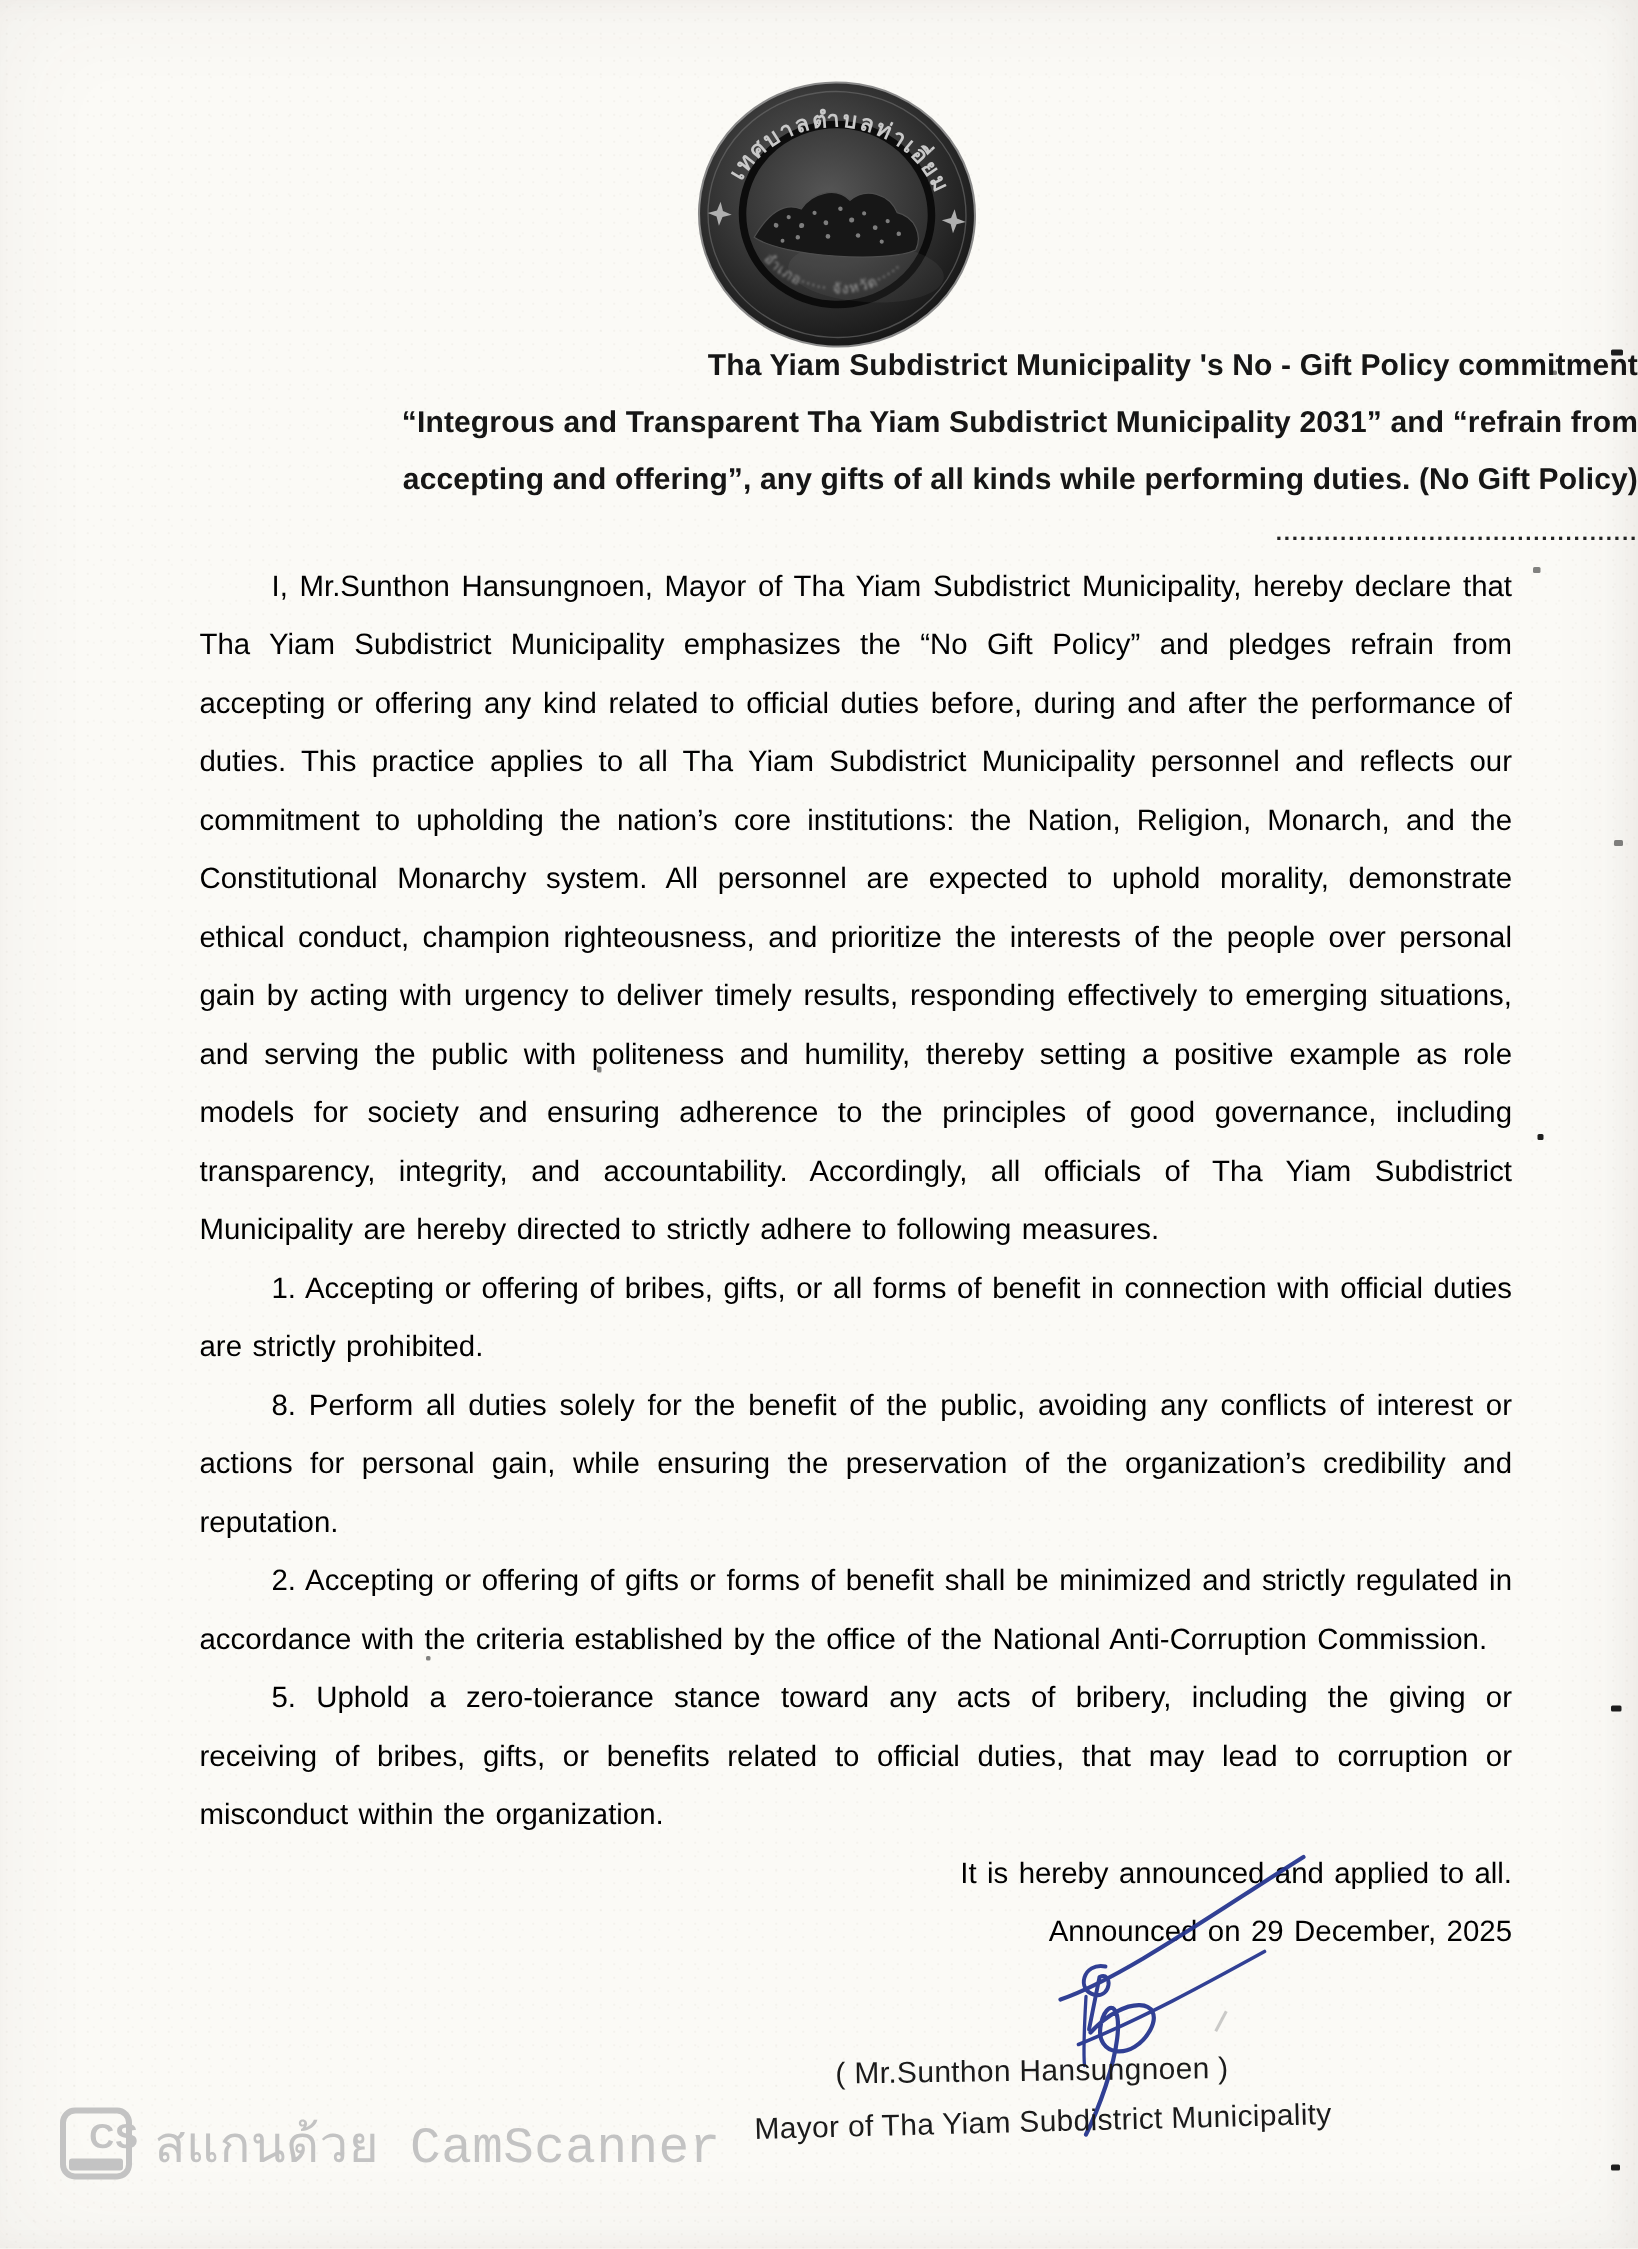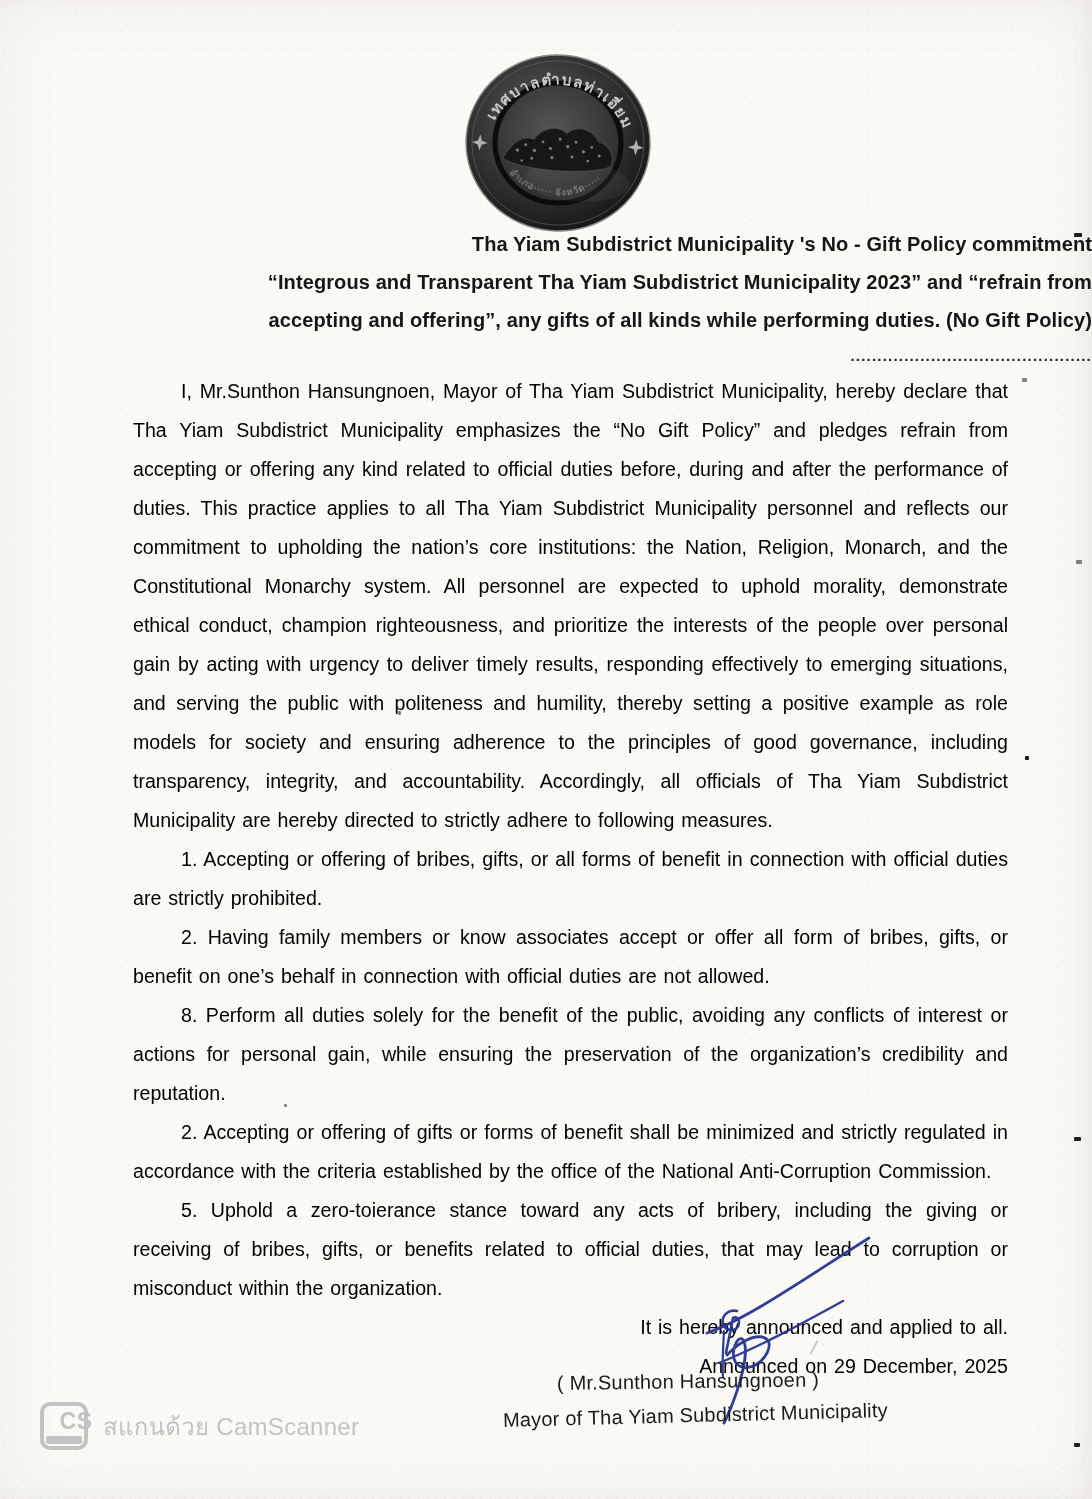--- a/index.html
+++ b/index.html
@@ -27,21 +27,21 @@
   .signature-svg{position:absolute;left:693px;top:1231px;}
   .name-line{position:absolute;left:557px;top:1372px;font-size:20px;color:#1b1b1b;
     transform:rotate(-0.8deg);transform-origin:left center;letter-spacing:0.2px;}
   .mayor-line{position:absolute;left:503px;top:1409px;font-size:20px;color:#1b1b1b;
     transform:rotate(-1.5deg);transform-origin:left center;letter-spacing:0.2px;}
   .watermark{position:absolute;left:40px;top:1402px;display:flex;align-items:center;gap:15px;color:#c3c3c3;}
   .cs-logo{width:48px;height:48px;border:4px solid #c3c3c3;border-radius:10px;position:relative;
     box-sizing:border-box;display:flex;justify-content:center;}
   .cs-logo .cs-letters{font-size:23px;font-weight:bold;line-height:30px;color:#c3c3c3;letter-spacing:0.5px;margin-left:24px;}
   .cs-logo .cs-bar{position:absolute;left:2px;right:2px;bottom:2px;height:8px;background:#c3c3c3;border-radius:2px;}
-  .wm-text{font-size:24px;letter-spacing:0.3px;white-space:nowrap;}
+  .wm-text{font-size:34px;letter-spacing:0.3px;white-space:nowrap;font-family:Liberation Mono, monospace;}
   .speck{position:absolute;background:#1e1e1e;border-radius:1px;}
   .speck.faint{opacity:0.55;}
   .pencil-tick{position:absolute;width:2px;height:15px;background:#9a9a9a;opacity:0.5;
     transform:rotate(28deg);}
 </style>
 </head>
 <body>
 
 <div class="page-shade"></div>
 
@@ -102,29 +102,28 @@
       </g>
       <text font-size="9.5" fill="#9c9c9c" letter-spacing="0.8" style="filter:blur(0.6px);font-family:'DejaVu Sans','Liberation Sans',sans-serif;">
         <textPath href="#sealBotArc" startOffset="50%" text-anchor="middle">อำเภอ·····  จังหวัด·····</textPath>
       </text>
     </g>
   </svg>
 </div>
 
 <div class="title-block">
   <div>Tha Yiam Subdistrict Municipality 's No - Gift Policy commitment</div>
-  <div>“Integrous and Transparent Tha Yiam Subdistrict  Municipality 2023” and “refrain from</div>
+  <div>“Integrous and Transparent Tha Yiam Subdistrict  Municipality 2031” and “refrain from</div>
   <div>accepting and offering”, any gifts of all kinds while performing duties. (No Gift Policy)</div>
   <div class="separator-line">.............................................</div>
 </div>
 
 <div class="body-block">
   <p>I, Mr.Sunthon Hansungnoen, Mayor of Tha Yiam Subdistrict Municipality, hereby declare that Tha Yiam Subdistrict Municipality emphasizes the “No Gift Policy” and pledges refrain from accepting or offering any kind related to official duties before, during and after the performance of duties. This practice applies to all Tha Yiam Subdistrict Municipality personnel and reflects our commitment to upholding the nation’s core institutions: the Nation, Religion, Monarch, and the Constitutional Monarchy system. All personnel are expected to uphold morality, demonstrate ethical conduct, champion righteousness, and prioritize the interests of the people over personal gain by acting with urgency to deliver timely results, responding effectively to emerging situations, and serving the public with politeness and humility, thereby setting a positive example as role models for society and ensuring adherence to the principles of good governance, including transparency, integrity, and accountability. Accordingly, all officials of Tha Yiam Subdistrict Municipality are hereby directed to strictly adhere to following measures.</p>
   <p>1. Accepting or offering of bribes, gifts, or all forms of benefit in  connection with official duties are strictly prohibited.</p>
-  <p>2. Having family members or know associates accept or offer all form of bribes, gifts, or benefit on one’s behalf in connection with official duties are not allowed.</p>
   <p>8. Perform all duties solely for the benefit of the public, avoiding any conflicts of interest or actions for personal gain, while ensuring the preservation of the organization’s credibility and reputation.</p>
   <p>2. Accepting or offering of gifts or forms of benefit shall be minimized and strictly regulated in accordance with the criteria established by the office of the National Anti-Corruption Commission.</p>
   <p>5. Uphold a zero-toierance stance toward any acts of bribery, including the giving or receiving of bribes, gifts, or benefits related to official duties, that may lead to corruption or misconduct within the organization.</p>
   <p class="closing-line">It is hereby announced and applied to all.</p>
   <p class="announced-line">Announced on 29 December, 2025</p>
 </div>
 
 <svg class="signature-svg" width="190" height="196" viewBox="0 0 190 196">
   <g fill="none" stroke-linecap="round" stroke-linejoin="round" opacity="0.95">
     <path d="M 14 102 C 55 88, 120 42, 176 7" stroke-width="2.8" stroke="#26368f"></path>

